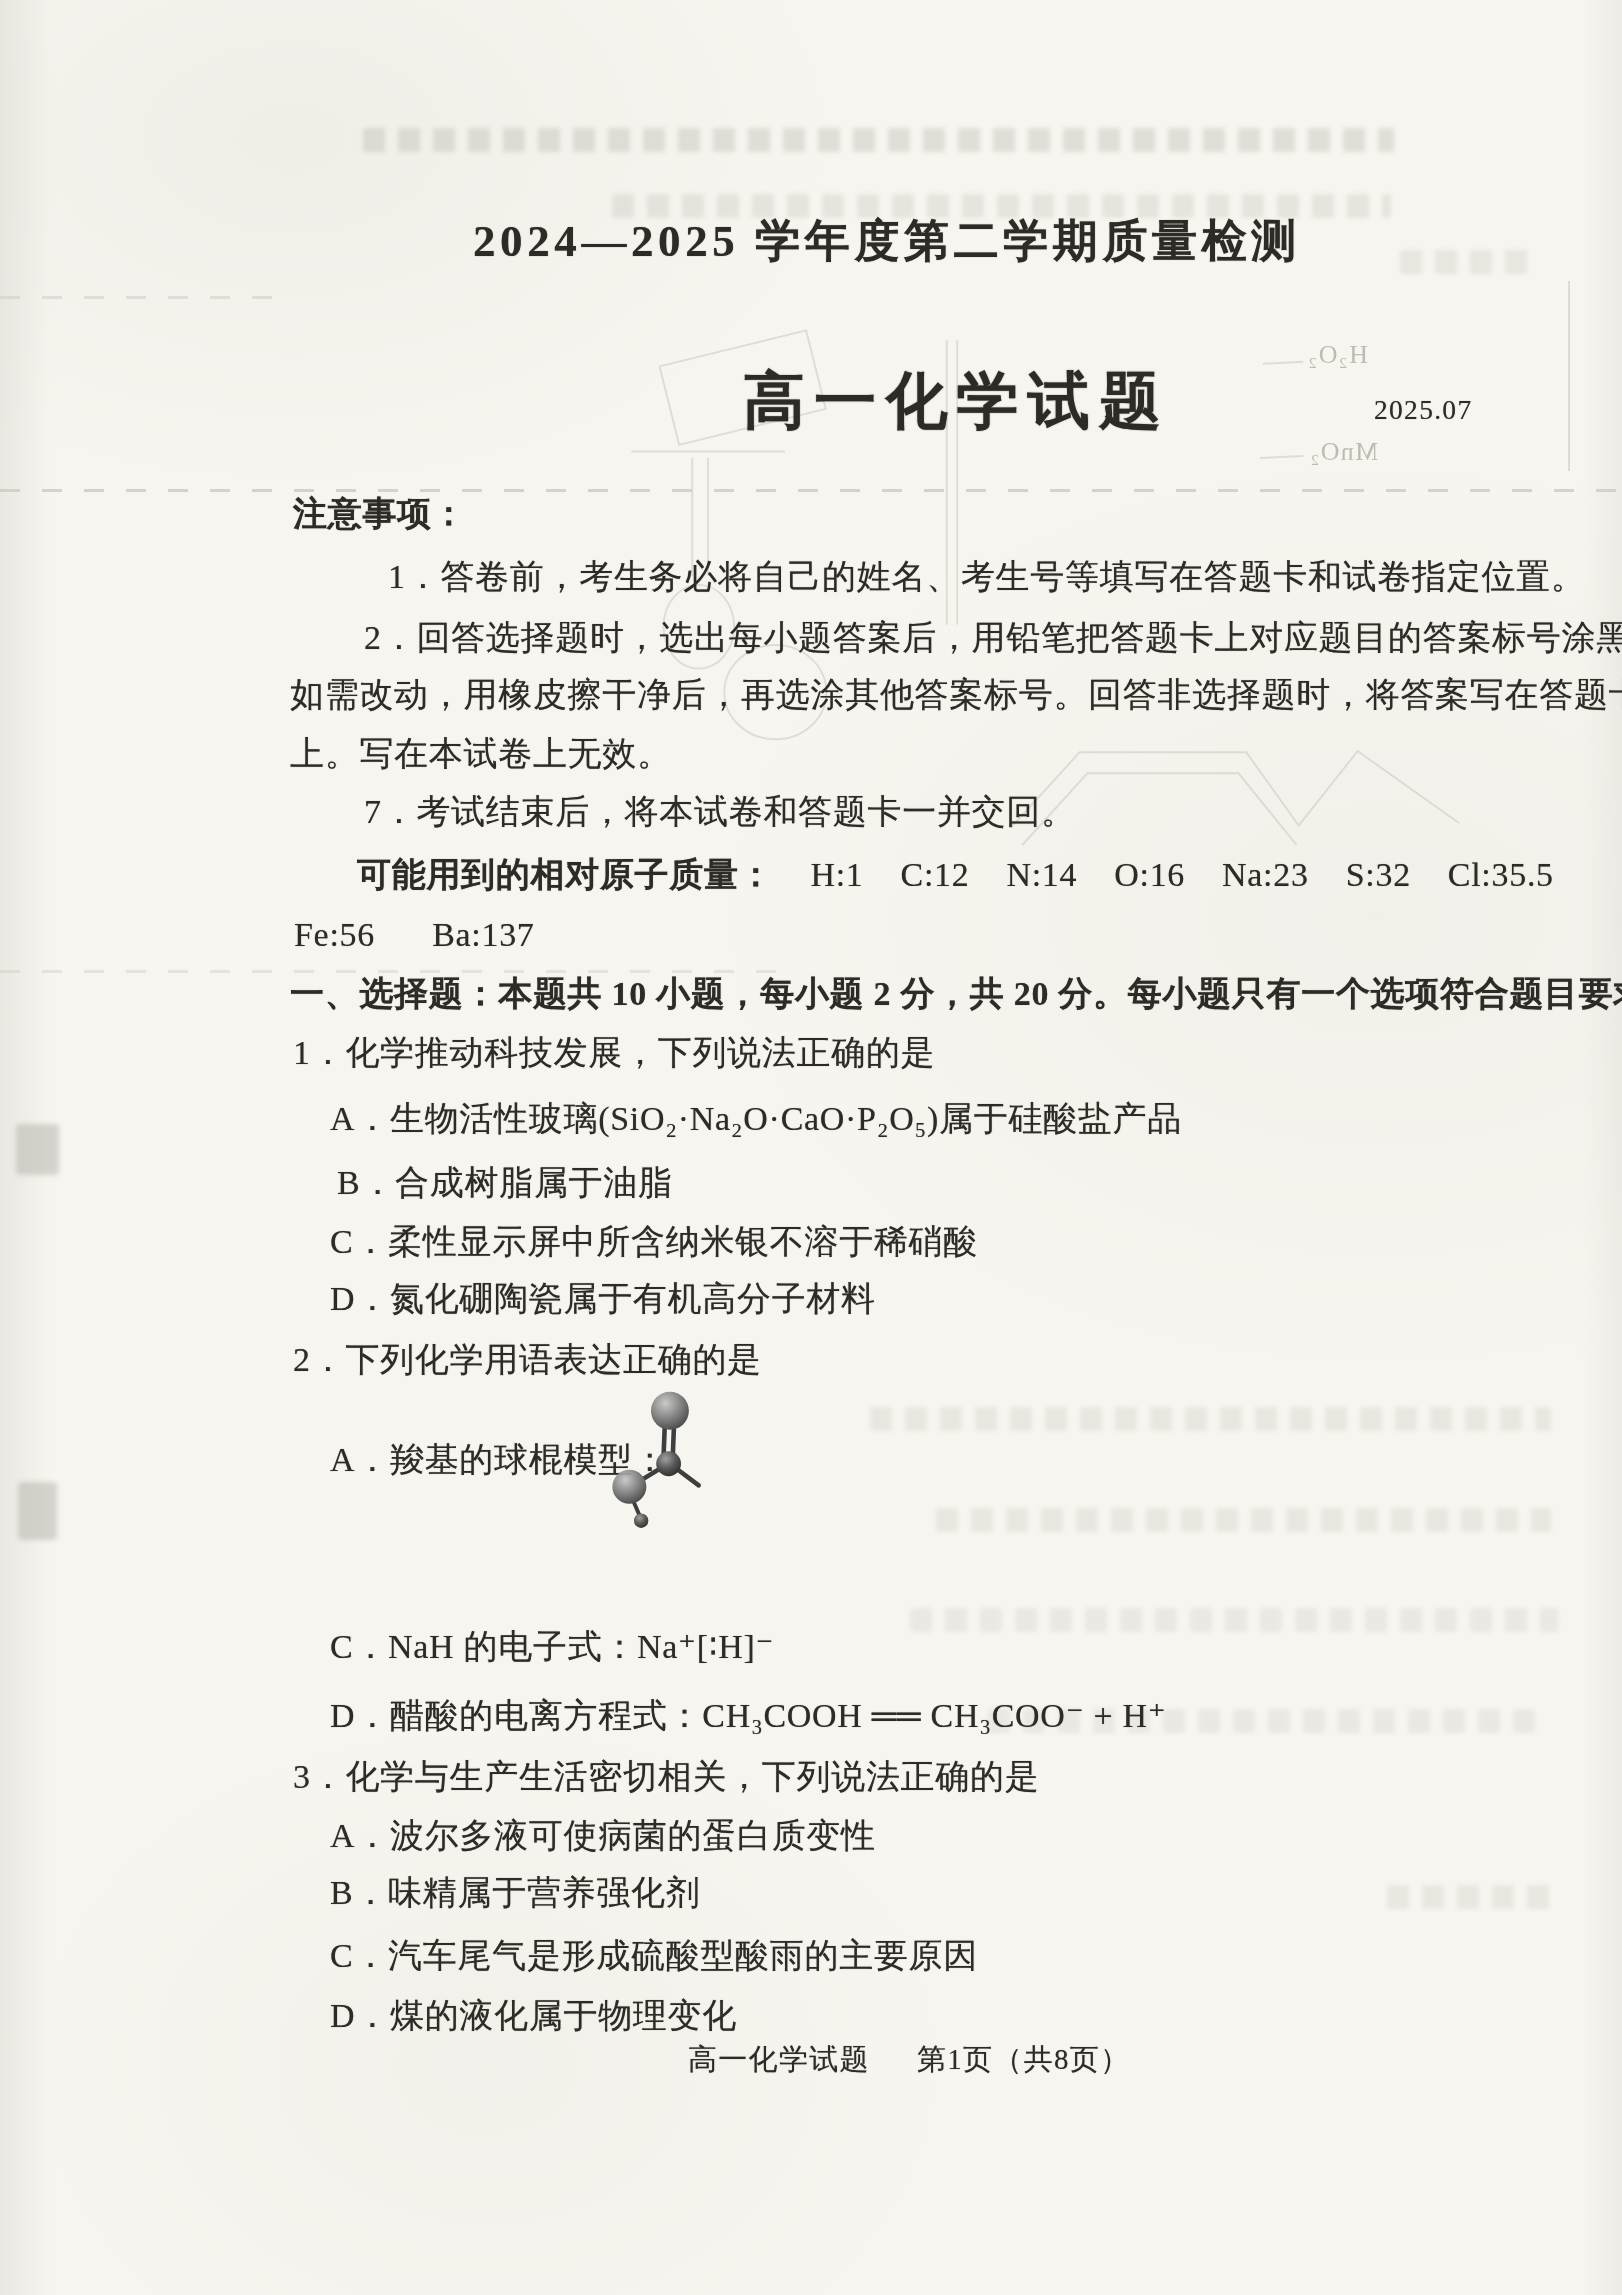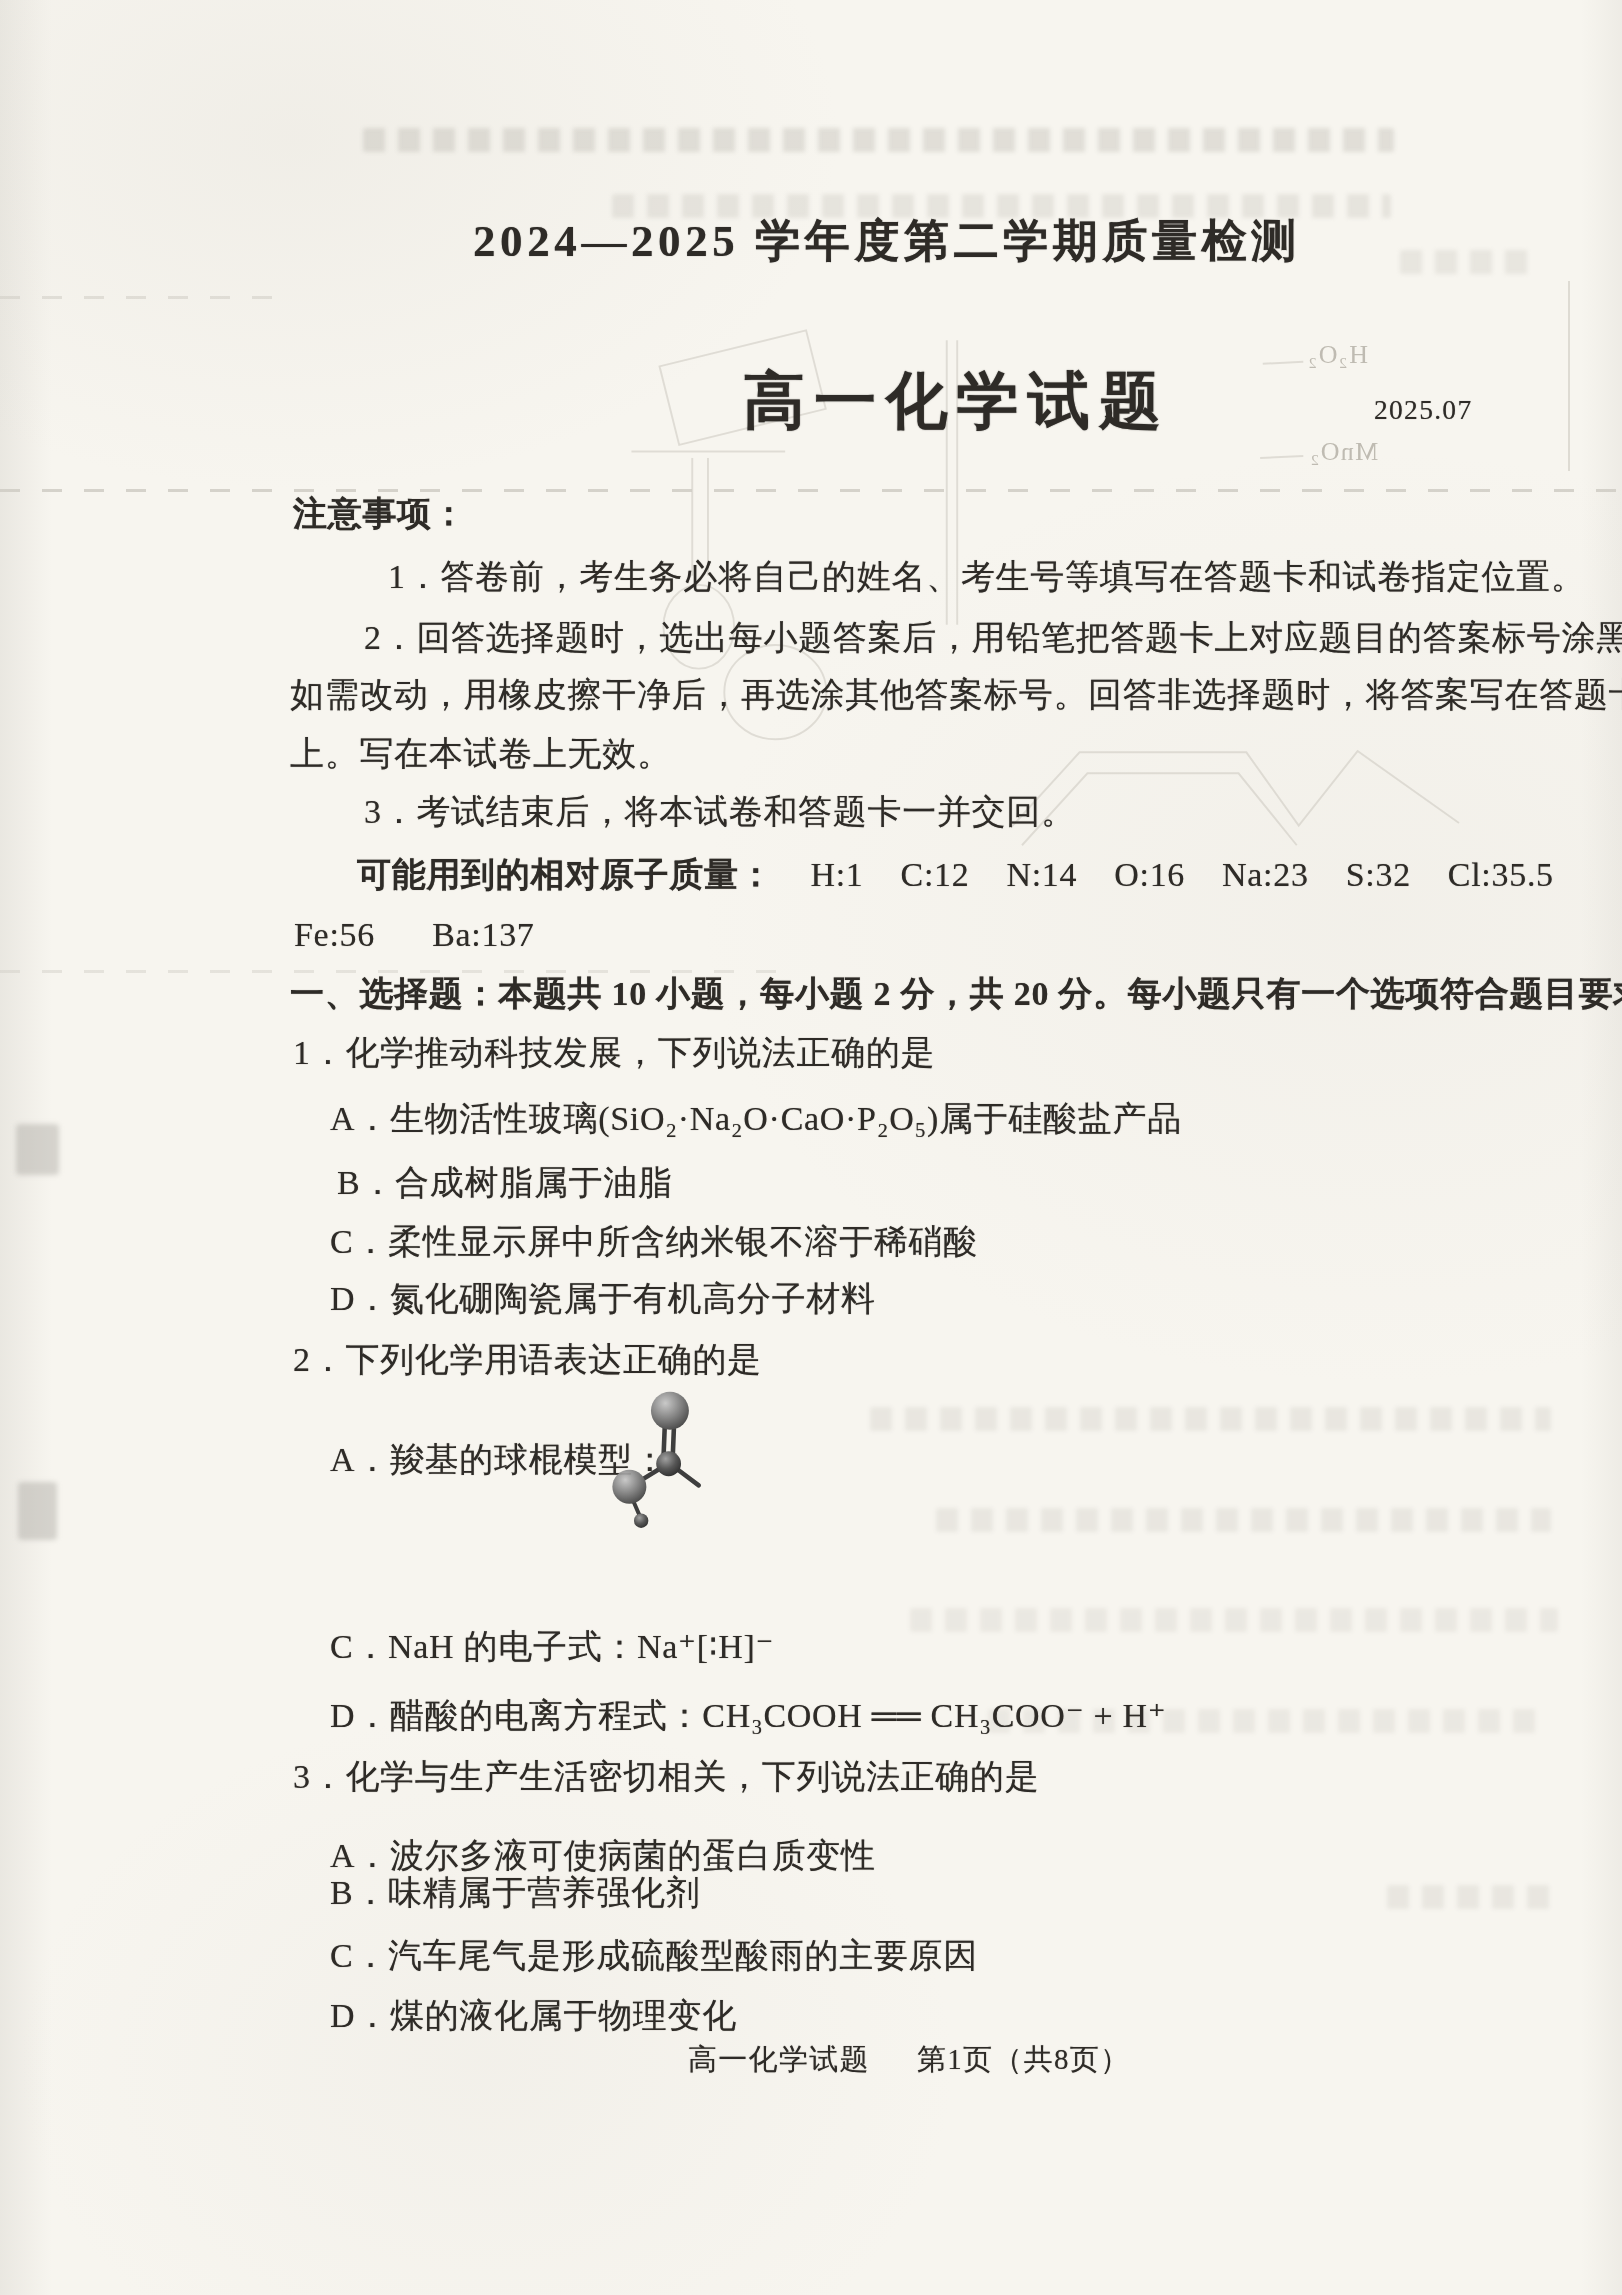--- a/index.html
+++ b/index.html
@@ -93,21 +93,21 @@
 
   <div class="ln exam-title" style="left:473px;top:216px;">2024—2025 学年度第二学期质量检测</div>
   <div class="ln paper-title" style="left:743px;top:366px;">高一化学试题</div>
   <div class="ln date" style="left:1374px;top:394px;">2025.07</div>
 
   <div class="ln b" style="left:293px;top:494px;">注意事项：</div>
   <div class="ln" style="left:364px;top:557px;margin-left:24px;">1．答卷前，考生务必将自己的姓名、考生号等填写在答题卡和试卷指定位置。</div>
   <div class="ln" style="left:364px;top:618px;">2．回答选择题时，选出每小题答案后，用铅笔把答题卡上对应题目的答案标号涂黑。</div>
   <div class="ln" style="left:290px;top:675px;">如需改动，用橡皮擦干净后，再选涂其他答案标号。回答非选择题时，将答案写在答题卡</div>
   <div class="ln" style="left:290px;top:734px;">上。写在本试卷上无效。</div>
-  <div class="ln" style="left:364px;top:792px;">3．考试结束后，将本试卷和答题卡一并交回。</div>
+  <div class="ln" style="left:364px;top:792px;">7．考试结束后，将本试卷和答题卡一并交回。</div>
 
   <div class="ln masses" style="left:357px;top:855px;">
     <span class="b">可能用到的相对原子质量：</span>
     <span class="val">H:1</span>
     <span class="val">C:12</span>
     <span class="val">N:14</span>
     <span class="val">O:16</span>
     <span class="val">Na:23</span>
     <span class="val">S:32</span>
     <span class="val">Cl:35.5</span>
@@ -151,21 +151,21 @@
     <circle cx="96" cy="44" r="29" fill="url(#ballBig)"></circle>
     <circle cx="94" cy="125" r="19" fill="url(#ballDark)"></circle>
     <circle cx="34" cy="160" r="26" fill="url(#ballBig)"></circle>
     <circle cx="52" cy="212" r="11" fill="url(#ballDark)"></circle>
   </svg>
 
   <div class="ln" style="left:330px;top:1627px;">C．NaH 的电子式：Na⁺[∶H]⁻</div>
   <div class="ln" style="left:330px;top:1696px;">D．醋酸的电离方程式：CH₃COOH ══ CH₃COO⁻ + H⁺</div>
 
   <div class="ln" style="left:293px;top:1757px;">3．化学与生产生活密切相关，下列说法正确的是</div>
-  <div class="ln" style="left:330px;top:1816px;margin-top:20px;">A．波尔多液可使病菌的蛋白质变性</div>
+  <div class="ln" style="left:330px;top:1816px;">A．波尔多液可使病菌的蛋白质变性</div>
   <div class="ln" style="left:330px;top:1873px;">B．味精属于营养强化剂</div>
   <div class="ln" style="left:330px;top:1936px;">C．汽车尾气是形成硫酸型酸雨的主要原因</div>
   <div class="ln" style="left:330px;top:1996px;">D．煤的液化属于物理变化</div>
 
   <div class="ln footer" style="left:688px;top:2043px;">
     <span>高一化学试题</span>
     <span style="display:inline-block;width:30px;"></span>
     <span>第1页（共8页）</span>
   </div>
 

